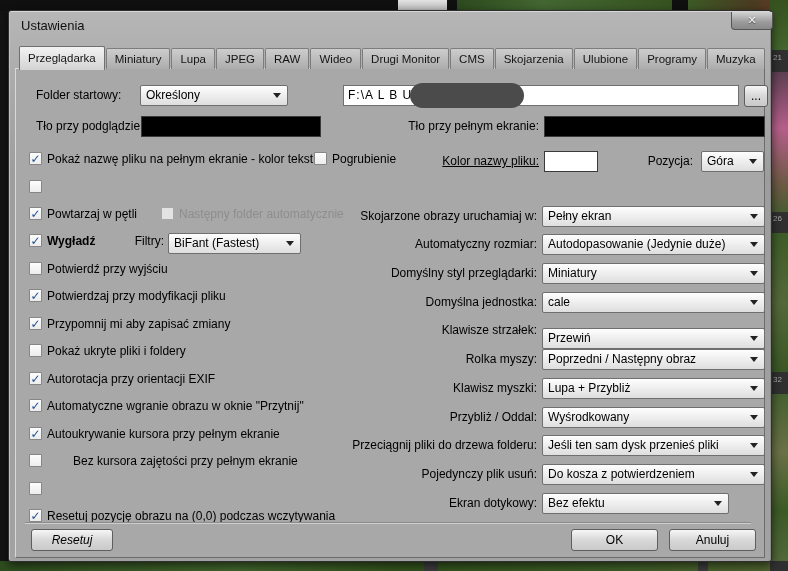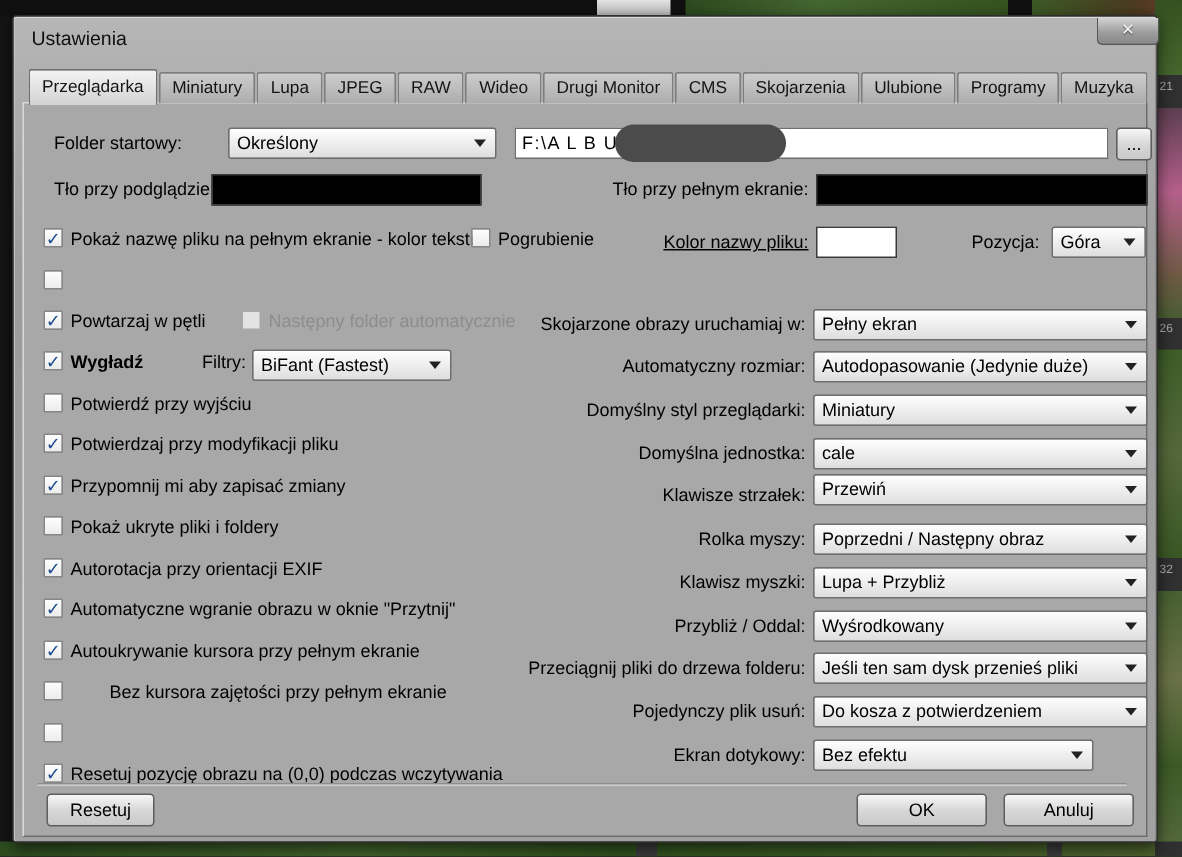--- a/index.html
+++ b/index.html
@@ -90,21 +90,21 @@
       <div class="tab">Drugi Monitor</div>
       <div class="tab">CMS</div>
       <div class="tab">Skojarzenia</div>
       <div class="tab">Ulubione</div>
       <div class="tab">Programy</div>
       <div class="tab">Muzyka</div>
     </div>
     <div class="panel"></div>
 
     <div class="lbl" style="left:27px;top:74px;">Folder startowy:</div>
-    <div class="combo" style="left:143px;top:74px;width:179px;">
+    <div class="combo" style="left:131px;top:74px;width:148px;">
       <span class="combo-text">Określony</span>
       <span class="combo-arrow"></span>
     </div>
     <div class="textfield" style="left:334px;top:74px;width:396px;">
       <span class="tf-text">F:\A L B U M\</span>
       <span class="redact"></span>
     </div>
     <div class="btn" style="left:735px;top:74px;width:24px;height:22px;">...</div>
 
     <div class="lbl" style="left:27px;top:105px;">Tło przy podglądzie:</div>
@@ -187,21 +187,21 @@
         <span class="combo-arrow"></span>
       </div>
 
     <div class="lbl rlabel" style="left:300px;top:281px;width:228px;">Domyślna jednostka:</div>
     <div class="combo" style="left:533px;top:281px;width:223px;">
       <span class="combo-text">cale</span>
         <span class="combo-arrow"></span>
       </div>
 
     <div class="lbl rlabel" style="left:300px;top:309px;width:228px;">Klawisze strzałek:</div>
-    <div class="combo" style="left:533px;top:305px;width:223px;">
+    <div class="combo" style="left:533px;top:317px;width:223px;">
       <span class="combo-text">Przewiń</span>
         <span class="combo-arrow"></span>
       </div>
 
     <div class="lbl rlabel" style="left:300px;top:338px;width:228px;">Rolka myszy:</div>
     <div class="combo" style="left:533px;top:338px;width:223px;">
       <span class="combo-text">Poprzedni / Następny obraz</span>
         <span class="combo-arrow"></span>
       </div>
 
@@ -229,17 +229,17 @@
         <span class="combo-arrow"></span>
       </div>
 
     <div class="lbl rlabel" style="left:300px;top:482px;width:228px;">Ekran dotykowy:</div>
     <div class="combo" style="left:533px;top:482px;width:187px;">
       <span class="combo-text">Bez efektu</span>
         <span class="combo-arrow"></span>
       </div>
 
     <div class="groove"></div>
-    <div class="btn" style="left:22px;top:518px;width:72px;">Resetuj</div>
+    <div class="btn" style="left:22px;top:518px;width:82px;font-style:italic;">Resetuj</div>
     <div class="btn" style="left:660px;top:518px;width:87px;">Anuluj</div>
     <div class="btn" style="left:562px;top:518px;width:87px;">OK</div>
   </div>
 </div>
 
 </body></html>

